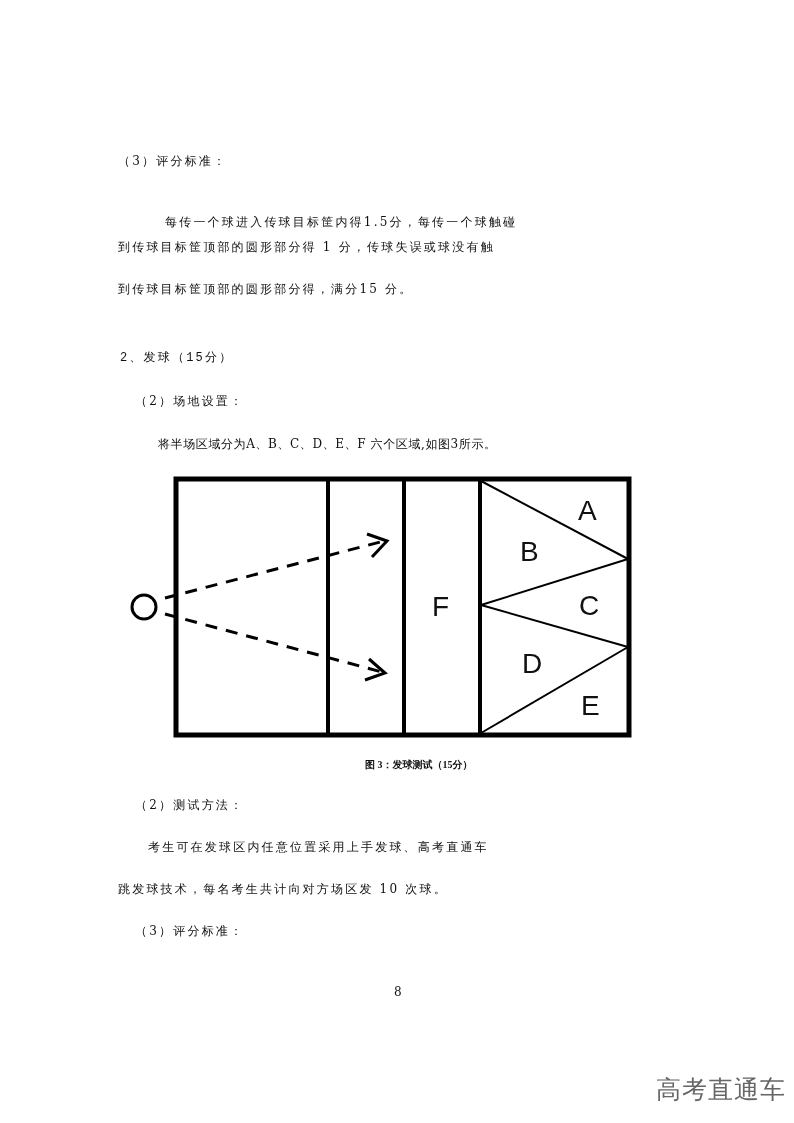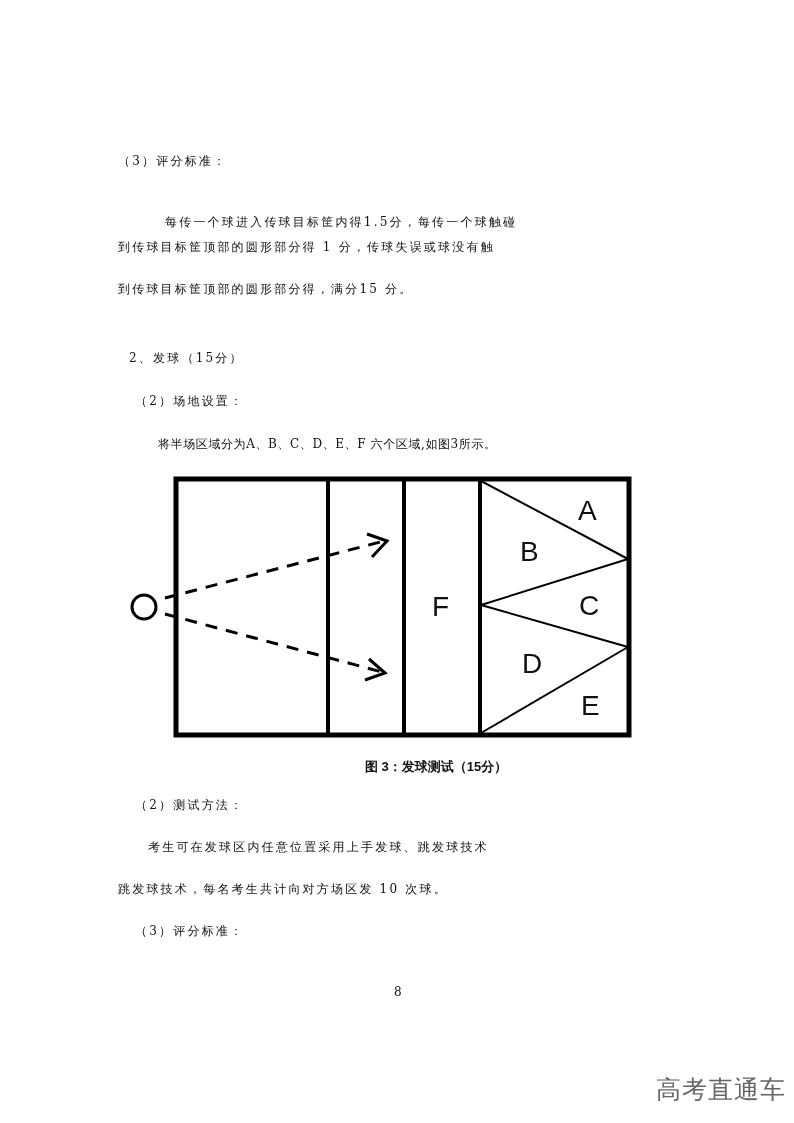--- a/index.html
+++ b/index.html
@@ -1,33 +1,33 @@
 <!DOCTYPE html>
 <html><head>
 <meta charset="utf-8">
 <style>
   html, body { margin:0; padding:0; background:#ffffff; }
   body { width:794px; height:1123px; position:relative; overflow:hidden;
          font-family:"DejaVu Serif", serif; color:#111; }
   .line { position:absolute; font-size:12px; letter-spacing:2.2px; white-space:nowrap; line-height:20px; }
-  .caption { position:absolute; font-size:13px; font-weight:bold; white-space:nowrap; font-family:Liberation Sans, sans-serif;padding-left:16px; }
+  .caption { position:absolute; font-size:10px; font-weight:bold; white-space:nowrap; font-family:Liberation Serif, serif;padding-left:16px; }
   .pagenum { position:absolute; font-size:12px; font-family:"DejaVu Serif", serif; }
   .watermark { position:absolute; font-size:25px; color:#666; font-family:"DejaVu Sans", sans-serif; letter-spacing:1px; }
   svg { position:absolute; left:0; top:0; }
   .lbl { font-family:"Liberation Sans", sans-serif; font-size:28px; fill:#111; }
 </style>
 </head>
 <body>
 
 <div class="line" style="left:118px; top:151px;">（3）评分标准：</div>
 <div class="line" style="left:165px; top:194px;margin-top:18px;">每传一个球进入传球目标筐内得1.5分，每传一个球触碰</div>
 <div class="line" style="left:118px; top:237px;">到传球目标筐顶部的圆形部分得 1 分，传球失误或球没有触</div>
 <div class="line" style="left:118px; top:279px;">到传球目标筐顶部的圆形部分得，满分15 分。</div>
 
-<div class="line" style="left:129px; top:348px;">2、发球（15分）</div>
+<div class="line" style="left:120px; top:348px;font-family:Liberation Mono, monospace;">2、发球（15分）</div>
 <div class="line" style="left:135px; top:391px;">（2）场地设置：</div>
 <div class="line" style="left:158px; top:434px; letter-spacing:0.6px;">将半场区域分为A、B、C、D、E、F 六个区域,如图3所示。</div>
 
 <svg width="794" height="1123" viewBox="0 0 794 1123">
   <defs></defs>
 
   <rect x="176" y="479" width="453" height="256" fill="none" stroke="#000" stroke-width="5"></rect>
   <line x1="328" y1="479" x2="328" y2="735" stroke="#000" stroke-width="4"></line>
   <line x1="404" y1="479" x2="404" y2="735" stroke="#000" stroke-width="4"></line>
   <line x1="480" y1="479" x2="480" y2="735" stroke="#000" stroke-width="4"></line>
@@ -48,18 +48,18 @@
   <text class="lbl" x="520" y="561">B</text>
   <text class="lbl" x="579" y="615">C</text>
   <text class="lbl" x="522" y="673">D</text>
   <text class="lbl" x="581" y="715">E</text>
   <text class="lbl" x="432" y="616">F</text>
 </svg>
 
 <div class="caption" style="left:349px; top:758px;">图 3：发球测试（15分）</div>
 
 <div class="line" style="left:135px; top:795px;">（2）测试方法：</div>
-<div class="line" style="left:148px; top:837px;">考生可在发球区内任意位置采用上手发球、跳发球技术</div>
+<div class="line" style="left:148px; top:837px;">考生可在发球区内任意位置采用上手发球、高考直通车</div>
 <div class="line" style="left:118px; top:879px;">跳发球技术，每名考生共计向对方场区发 10 次球。</div>
 <div class="line" style="left:135px; top:921px;">（3）评分标准：</div>
 
 <div class="pagenum" style="left:394px; top:985px;">8</div>
 <div class="watermark" style="left:656px; top:1073px;">高考直通车</div>
 
 </body></html>

